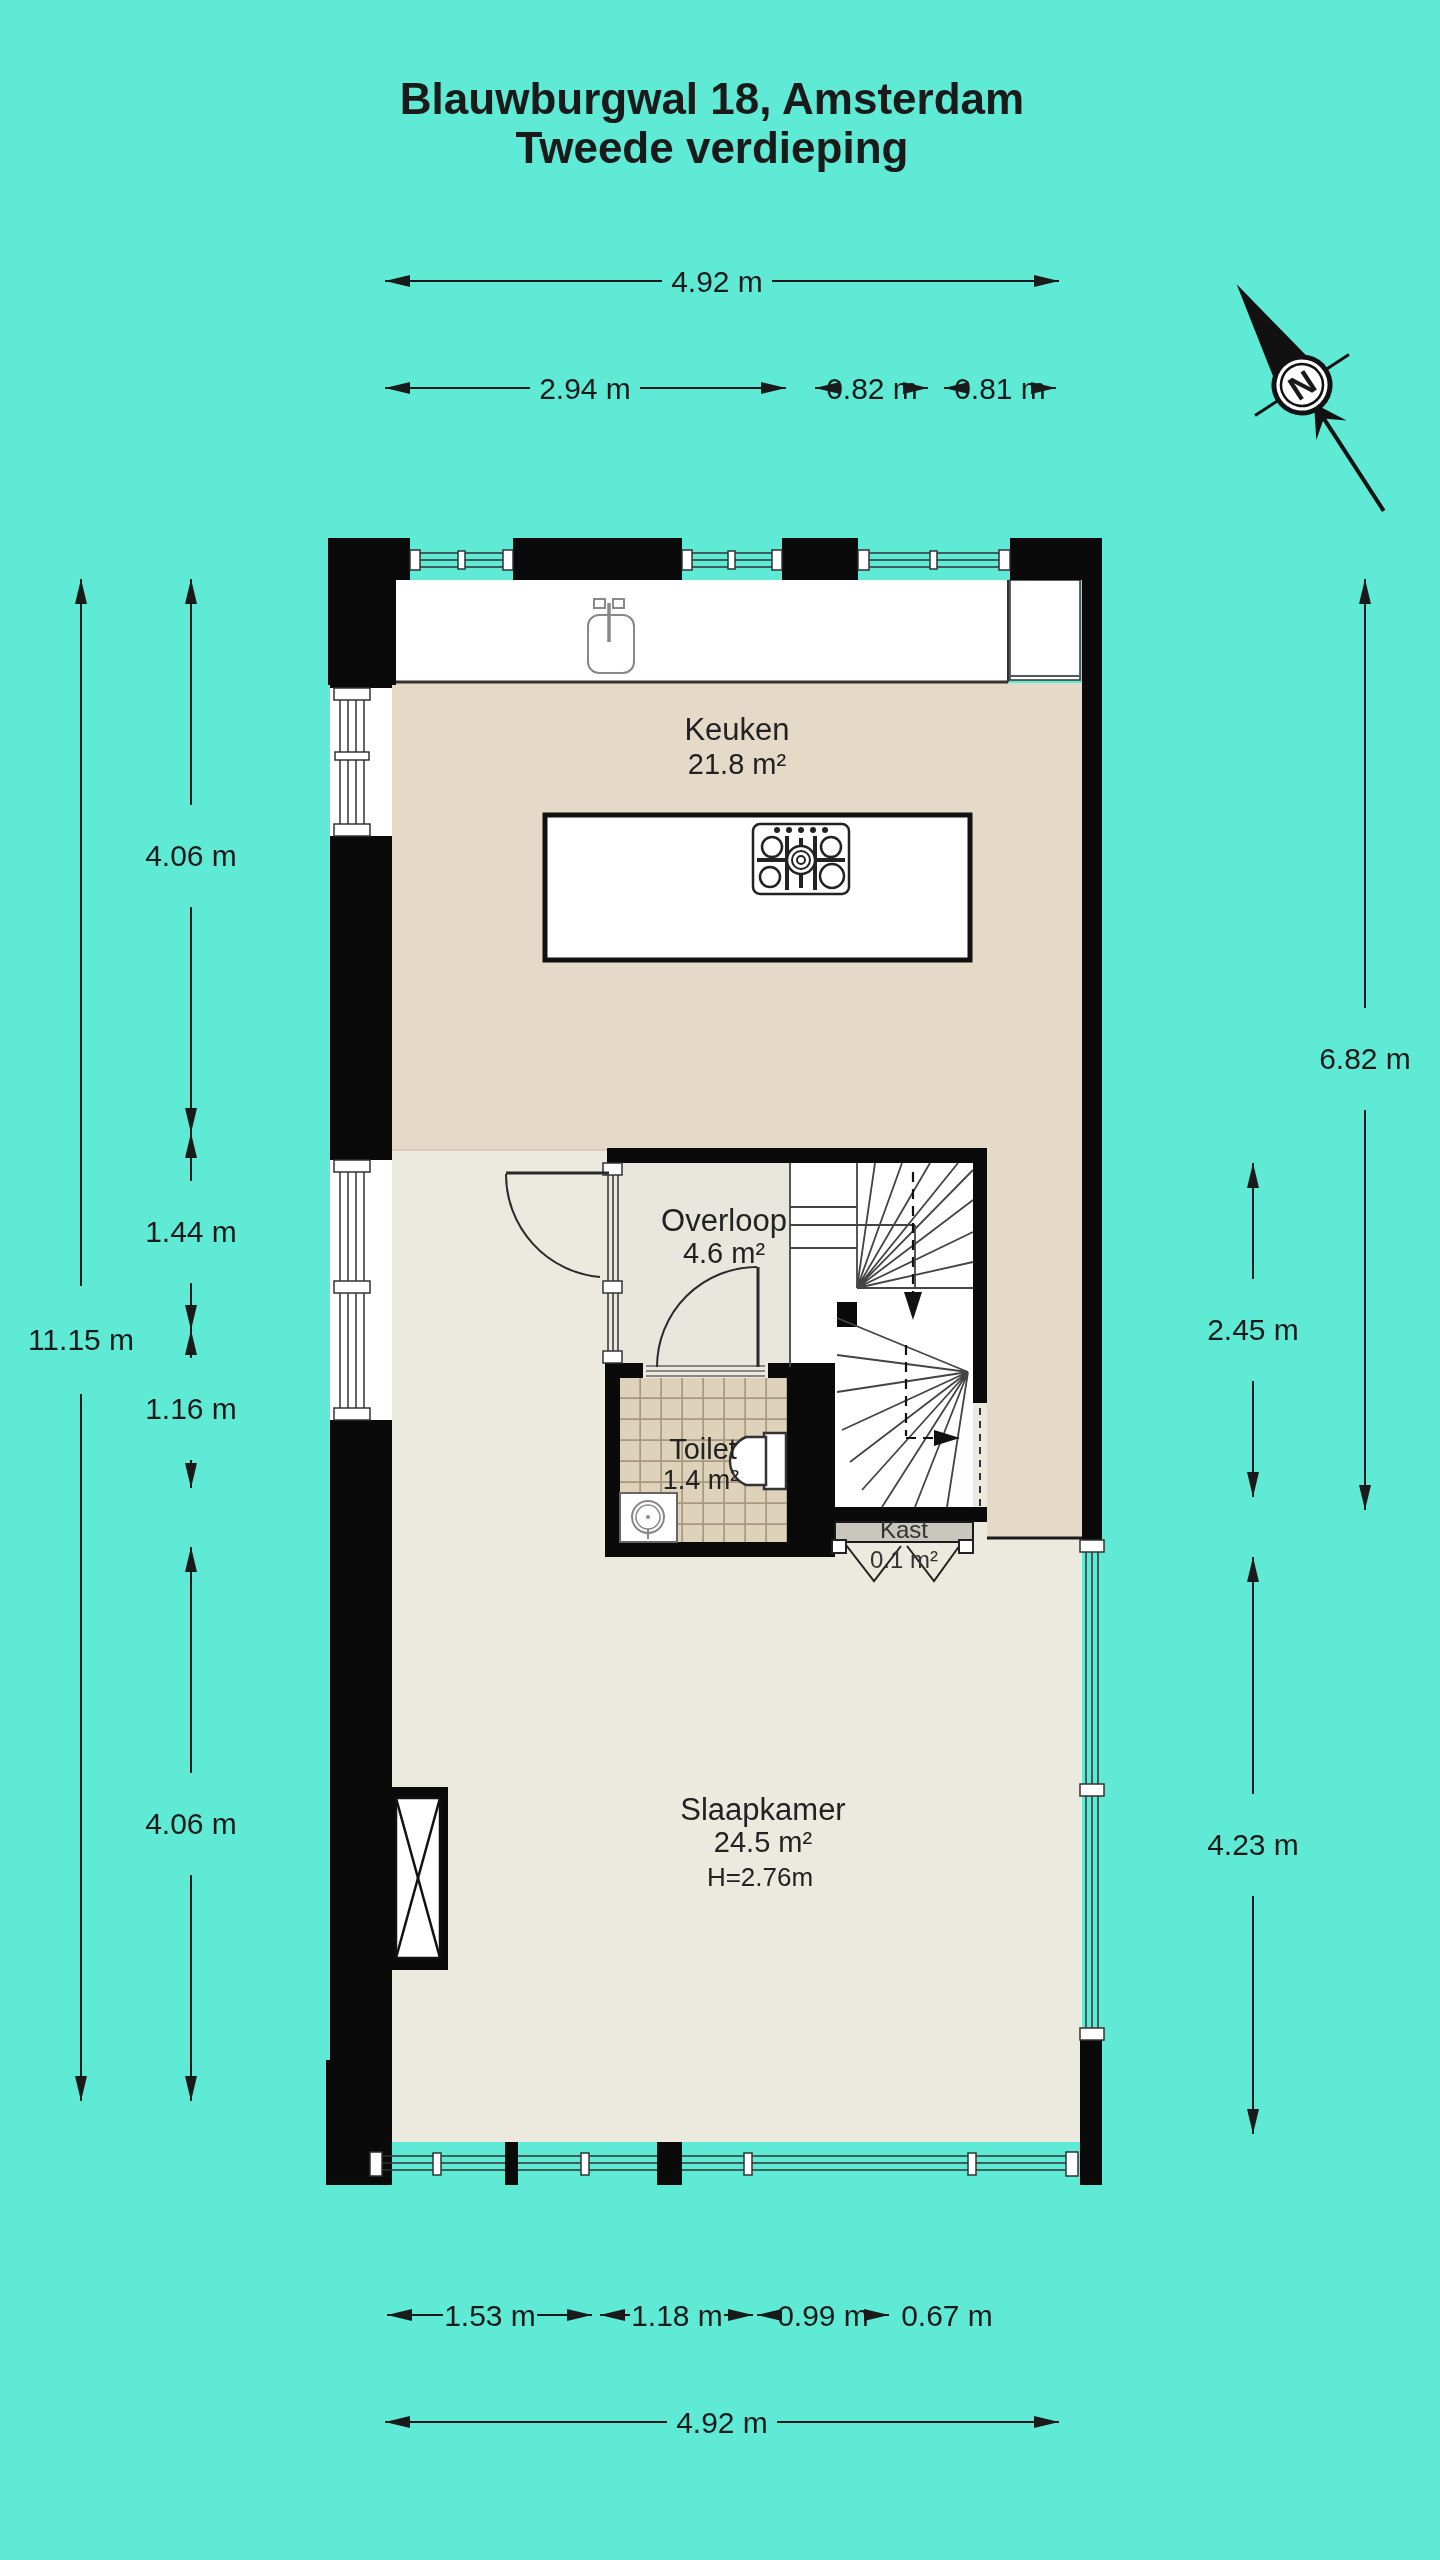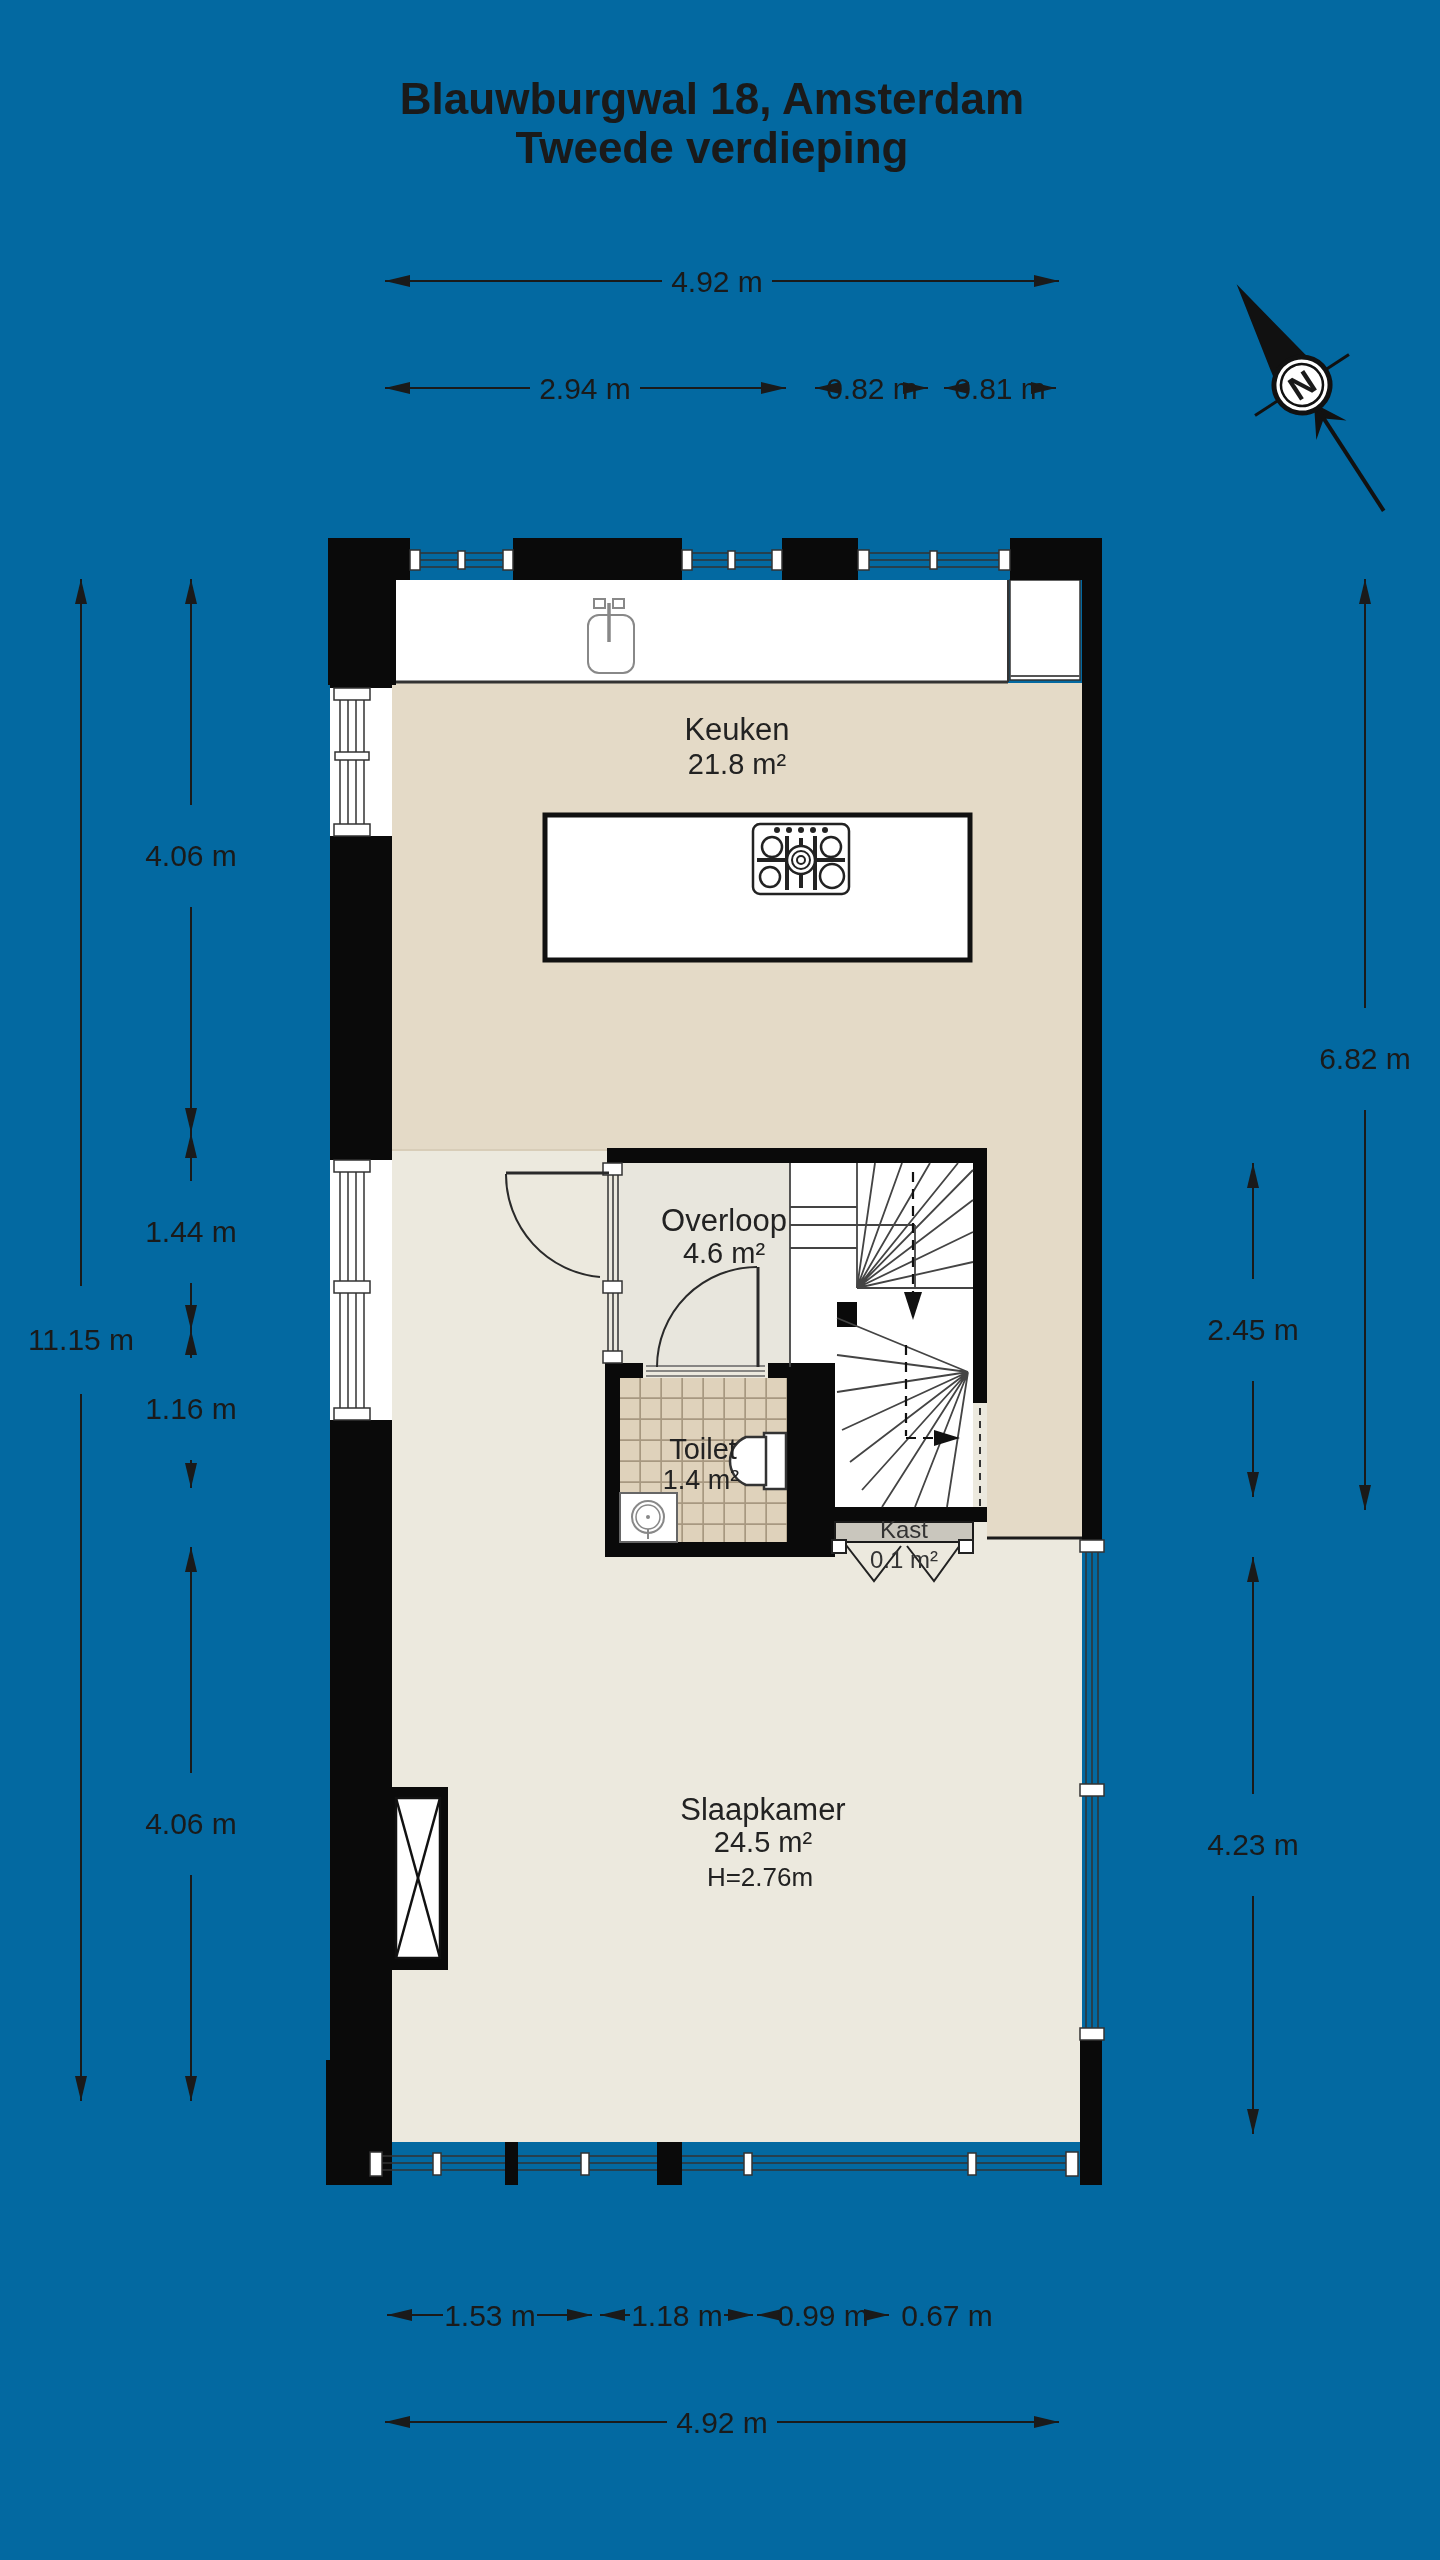--- a/index.html
+++ b/index.html
@@ -1,16 +1,16 @@
 <!DOCTYPE html>
 <html><head>
 <meta charset="utf-8">
 <style>
   html,body{margin:0;padding:0;background:#fff;}
-  .canvas{position:relative;width:1440px;height:2560px;background:#0369a1;overflow:hidden;
+  .canvas{position:relative;width:1440px;height:2560px;background:#5eead4;overflow:hidden;
           font-family:"Liberation Sans", sans-serif;}
   svg{position:absolute;left:0;top:0;}
   text{font-family:"Liberation Sans", sans-serif;fill:#1a1a1a;}
   .title-text{font-weight:bold;font-size:44px;}
   .dim-text{font-size:30px;}
   .room-name{font-size:31px;fill:#222;}
   .room-area{font-size:29px;fill:#222;}
   .room-sub{font-size:26px;fill:#222;}
   .kast-text{font-size:24px;fill:#333;}
   .thin{stroke:#333;stroke-width:1.5;fill:none;}

